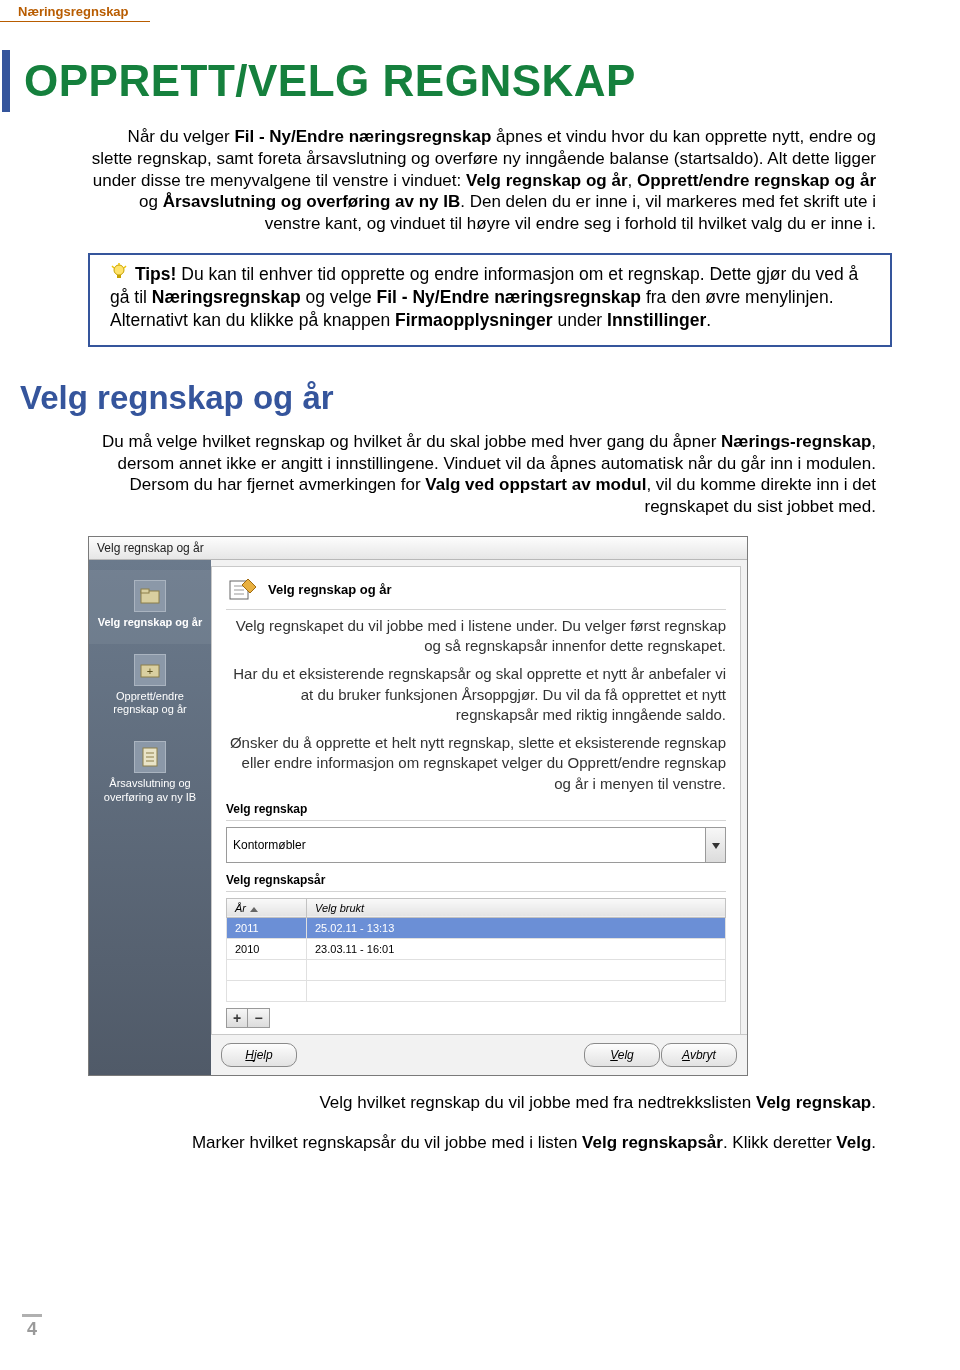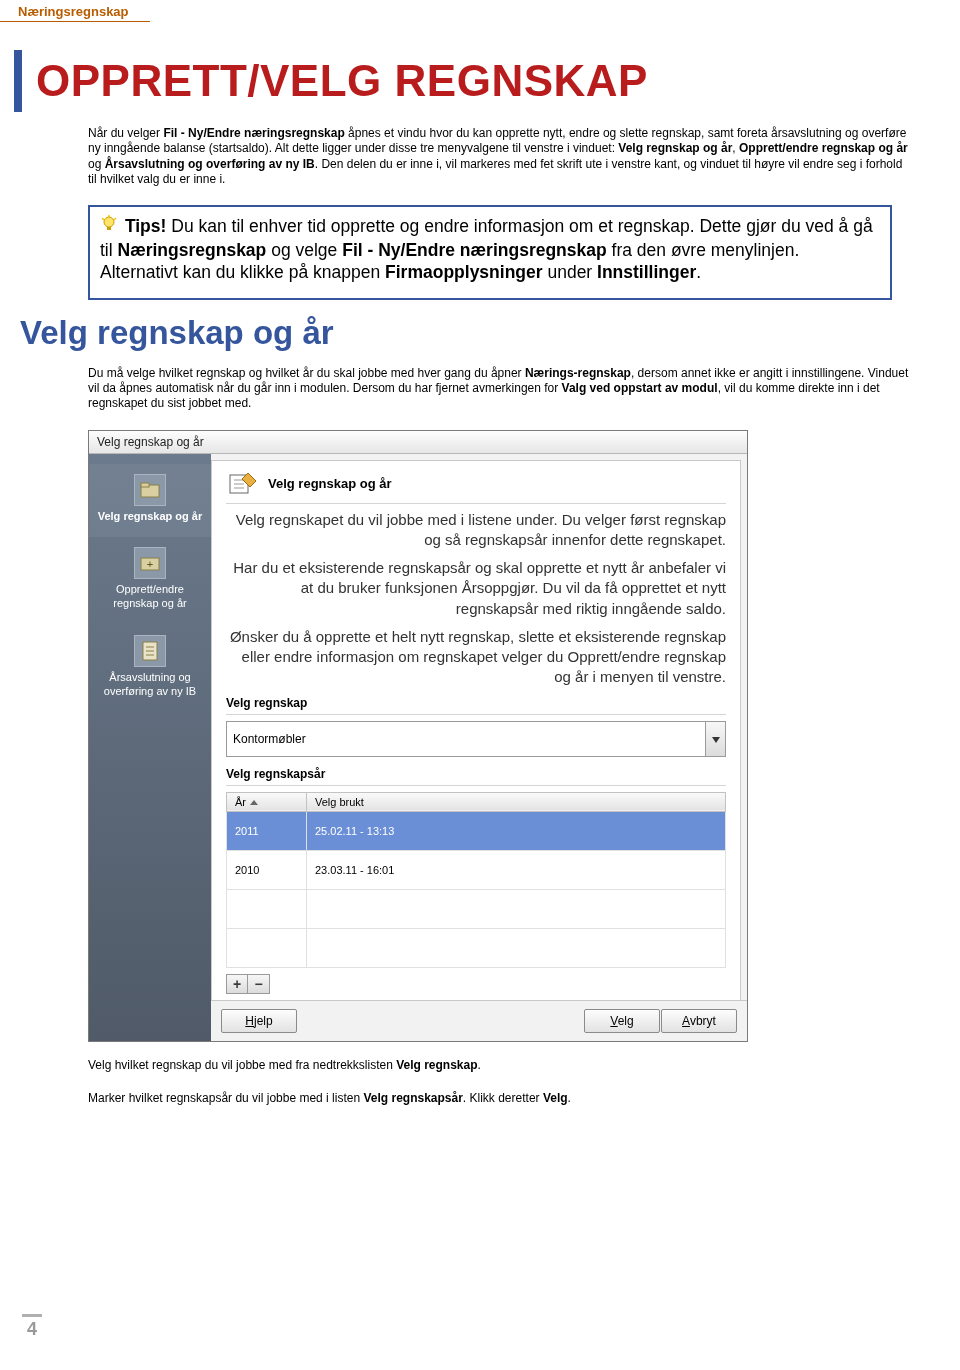--- a/index.html
+++ b/index.html
@@ -19,35 +19,36 @@
     border-bottom: 1px solid #b85c00;
     padding: 4px 0 2px 18px;
     margin: 0 18px 0 0;
     width: 150px;
   }
   .main-title {
     font-family: "Arial Narrow", Arial, sans-serif;
     font-stretch: condensed;
     font-size: 44px;
     font-weight: bold;
-    color: #b91c1c;
+    color: #15803d;
     border-left: 8px solid #35559c;
     padding: 6px 0 6px 14px;
-    margin: 28px 0 14px 14px;
+    margin: 28px 0 14px 2px;
     letter-spacing: 0.5px;
   }
   .body-text {
-    font-size: 12px;
+    font-size: 17px;
     line-height: 1.28;
-    margin: 0 48px 18px 88px;
+    margin: 0 84px 18px 88px;
+    text-align: right;
   }
   .tips-box {
     border: 2px solid #35559c;
-    margin: 18px 68px 14px 88px;
-    padding: 8px 14px 14px 10px;
+    margin: 18px 68px 32px 88px;
+    padding: 8px 14px 14px 20px;
     font-size: 17.5px;
     line-height: 1.28;
     position: relative;
   }
   .tips-icon {
     display: inline-block;
     vertical-align: top;
     margin-right: 2px;
   }
   .sub-title {
@@ -141,24 +142,25 @@
     border-collapse: collapse;
     font-size: 11px;
     margin-bottom: 6px;
   }
   .year-table th {
     background: linear-gradient(#fafafa,#e3e3e3);
     border: 1px solid #c2c2c2;
     text-align: left;
     padding: 3px 8px;
     font-weight: normal;
+    font-style: italic;
   }
   .year-table td {
     border: 1px solid #e0e0e0;
-    padding: 13px 8px;
+    padding: 4px 8px;
   }
   .year-table tr.selected td {
     background: #6b8fd6; color: #fff;
   }
   .row-btns {
     display:flex; gap:0; margin-bottom:6px;
   }
   .row-btns .rb {
     width: 22px; height: 20px;
     background: linear-gradient(#f7f7f7,#dcdcdc);
@@ -171,23 +173,24 @@
   .dlg-footer {
     background: #f2f2f2;
     padding: 8px 10px;
     display: flex;
     border-top: 1px solid #c9c9c9;
   }
   .dlg-spacer { flex:1; }
   .win-btn {
     min-width: 76px; height: 24px;
     background: linear-gradient(#fdfdfd,#e2e2e2);
-    border: 1px solid #8a8a8a; border-radius: 2px;
+    border: 1px solid #8a8a8a; border-radius: 10px;
     font-size: 12px; cursor: pointer;
     padding: 0 10px;
+    font-style: italic;
   }
   .win-btn + .win-btn { margin-left: 1px; }
   .underl { text-decoration: underline; }
   .page-number {
     position: absolute;
     left: 22px;
     bottom: 30px;
     font-size: 18px;
     font-weight: bold;
     color: #9a9a9a;

